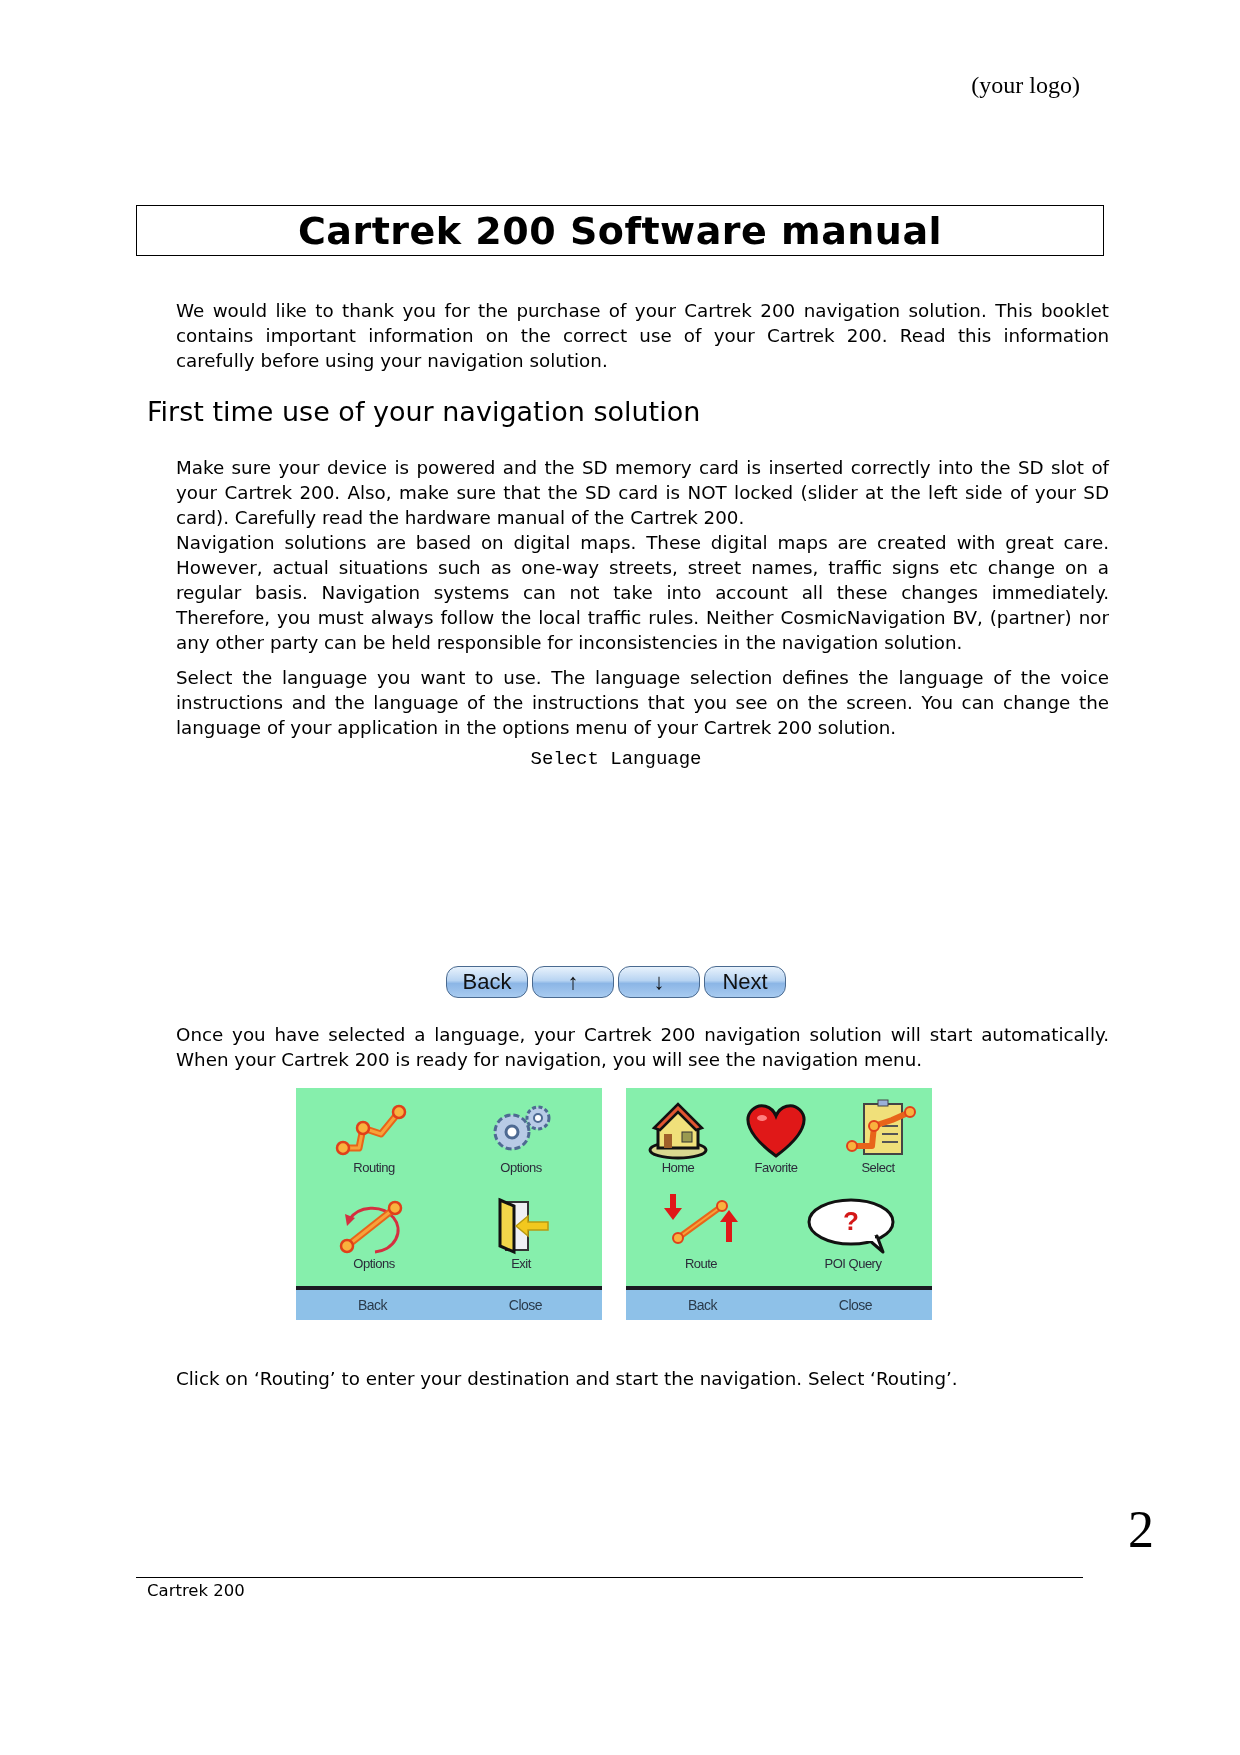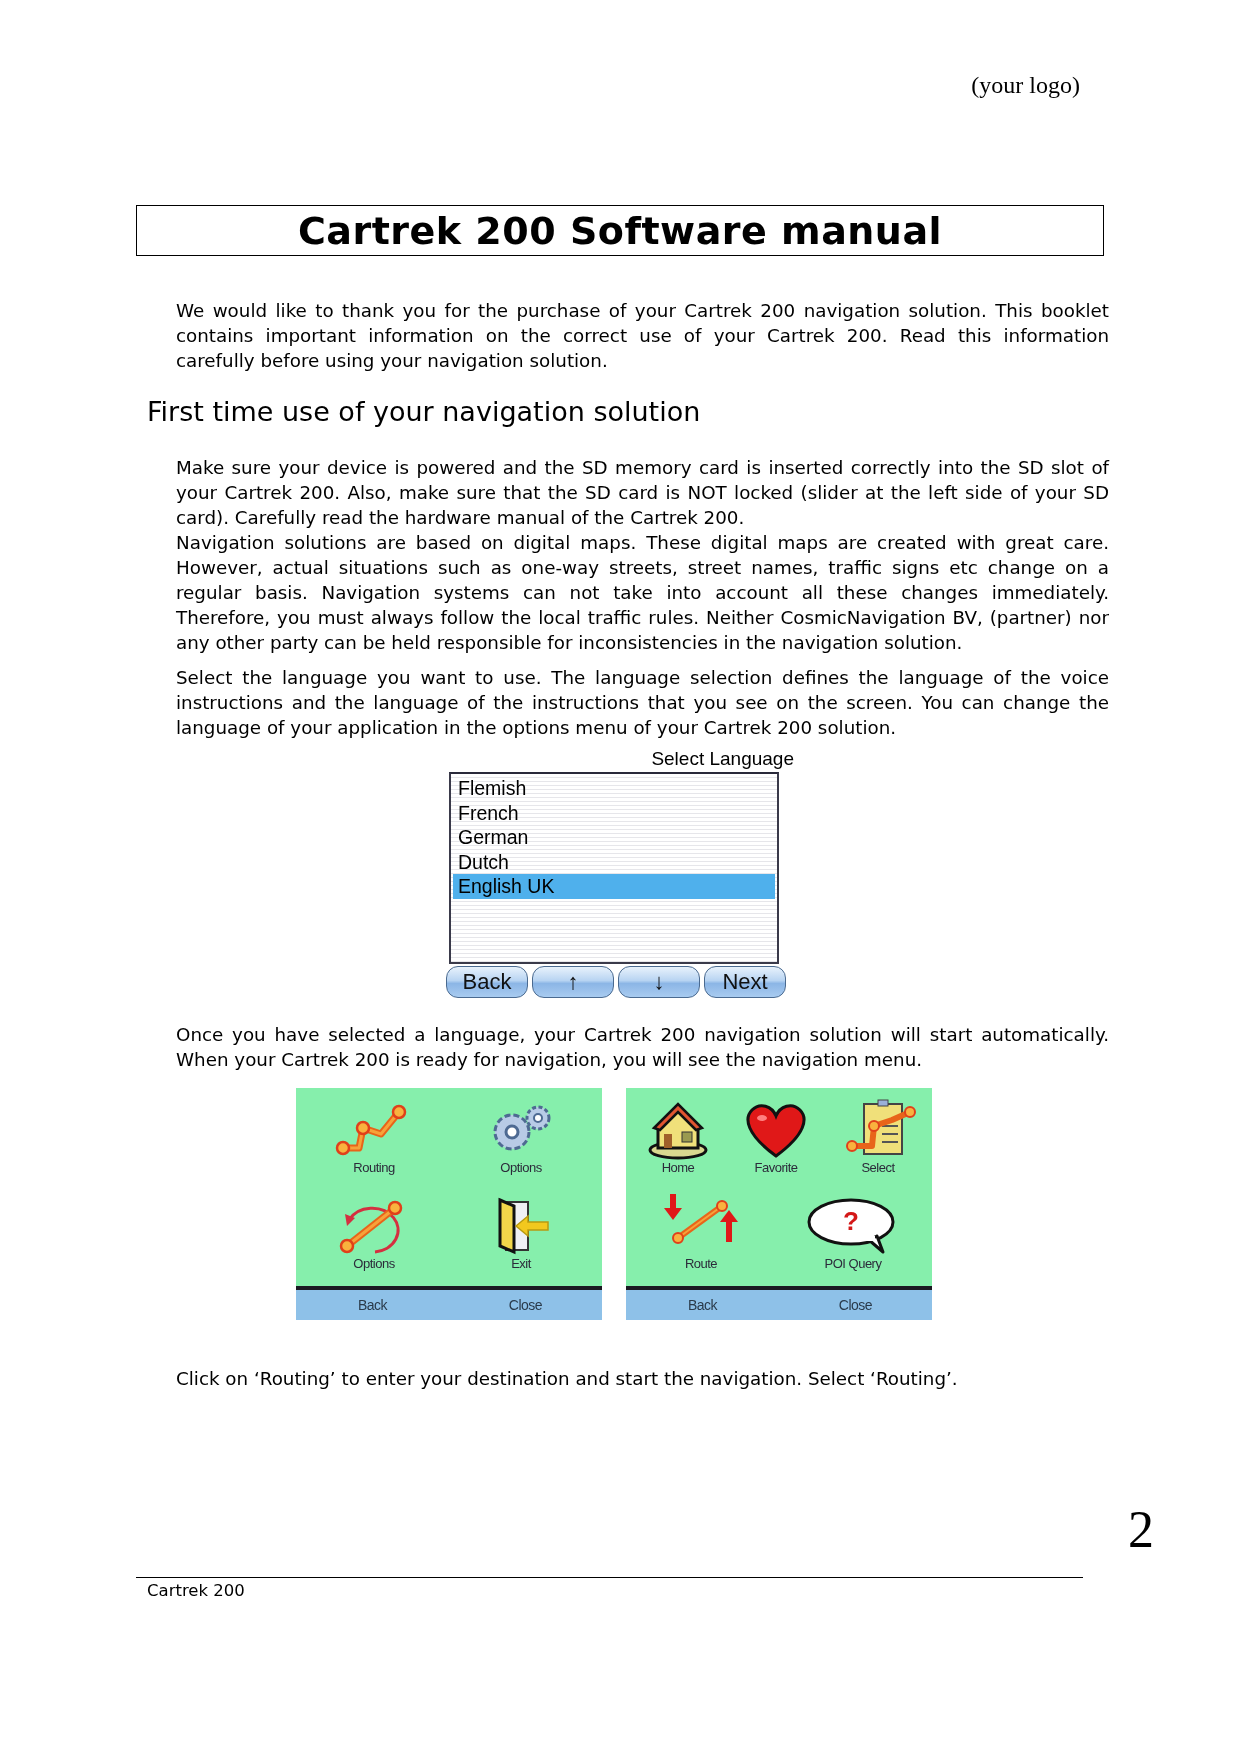--- a/index.html
+++ b/index.html
@@ -7,21 +7,21 @@
   .abs { position: absolute; }
   .logo { right: 160px; top: 72px; font-family: "Liberation Serif", serif; font-size: 24px; }
   .title-box { left: 136px; top: 205px; width: 966px; height: 49px; border: 1.5px solid #000; display: flex; align-items: center; justify-content: center; }
   .title-box span { font-family: "DejaVu Sans", sans-serif; font-weight: bold; font-size: 38px; letter-spacing: 0.5px; }
   .para { left: 147px; width: 933px; font-size: 18.3px; line-height: 25px; text-align: justify; margin-left: 29px; }
   .para p { margin: 0; }
   .h2 { left: 147px; top: 396px; font-weight: normal; font-size: 27px; }
 
   
   .lang { left: 446px; top: 748px; width: 340px; height: 255px; }
-  .lang-title { position: absolute; left: 8px; width: 340px; top: 0; text-align: right; font-family: Liberation Sans, sans-serif; font-size: 19px; }
+  .lang-title { position: absolute; left: 0; width: 340px; top: 0; text-align: center; font-family: Liberation Mono, monospace; font-size: 19px; }
   .lang-list { position: absolute; left: 3px; top: 24px; width: 330px; height: 192px; border: 2px solid #3a3a4a; border-top-color: #2a2a3a; background: repeating-linear-gradient(#ffffff 0px, #ffffff 3px, #e6e6ea 3px, #e6e6ea 4px); box-sizing: border-box; }
   .lang-item { height: 24.5px; line-height: 24.5px; padding-left: 5px; font-family: "Liberation Sans", sans-serif; font-size: 19.5px; margin: 0 2px; }
   .lang-item.first { margin-top: 2px; }
   .lang-item.sel { background: #4fb0ec; }
   .lang-buttons { position: absolute; left: 0; top: 218px; width: 340px; height: 34px; display: flex; gap: 4px; }
   .lang-btn { flex: 1; height: 32px; border-radius: 12px; border: 1.5px solid #4a6a90; background: linear-gradient(#e8f2fc 0%, #b8d4f2 45%, #8cb6e6 55%, #a8cbf0 100%); display: flex; align-items: center; justify-content: center; font-family: "Liberation Sans", sans-serif; font-size: 22px; color: #111; box-sizing: border-box; }
 
   
   .menu { width: 306px; height: 232px; background: #86efac; }
   .menu .grid { position: absolute; left: 0; top: 0; width: 306px; height: 198px; }
@@ -54,27 +54,20 @@
   <p>Make sure your device is powered and the SD memory card is inserted correctly into the SD slot of your Cartrek 200. Also, make sure that the SD card is NOT locked (slider at the left side of your SD card).  Carefully read the hardware manual of the Cartrek 200.</p>
   <p>Navigation solutions are based on digital maps.  These digital maps are created with great care. However, actual situations such as one-way streets, street names, traffic signs etc change on a regular basis.  Navigation systems can not take into account all these changes immediately. Therefore, you must always follow the local traffic rules. Neither CosmicNavigation  BV, (partner) nor any other party can be held responsible for inconsistencies in the navigation solution.</p>
 </div>
 
 <div class="abs para" style="top:665px;">
   <p>Select the language you want to use. The language selection defines the language of the voice instructions and the language of the instructions that you see on the screen. You can change the language of your application in the options menu of your Cartrek 200 solution.</p>
 </div>
 
 <div class="abs lang">
   <div class="lang-title">Select Language</div>
-  <div class="lang-list">
-    <div class="lang-item first">Flemish</div>
-    <div class="lang-item">French</div>
-    <div class="lang-item">German</div>
-    <div class="lang-item">Dutch</div>
-    <div class="lang-item sel">English UK</div>
-  </div>
   <div class="lang-buttons">
     <div class="lang-btn">Back</div>
     <div class="lang-btn">
         <span>↑</span>
       </div>
     <div class="lang-btn">
         <span>↓</span>
       </div>
     <div class="lang-btn">Next</div>
   </div>

